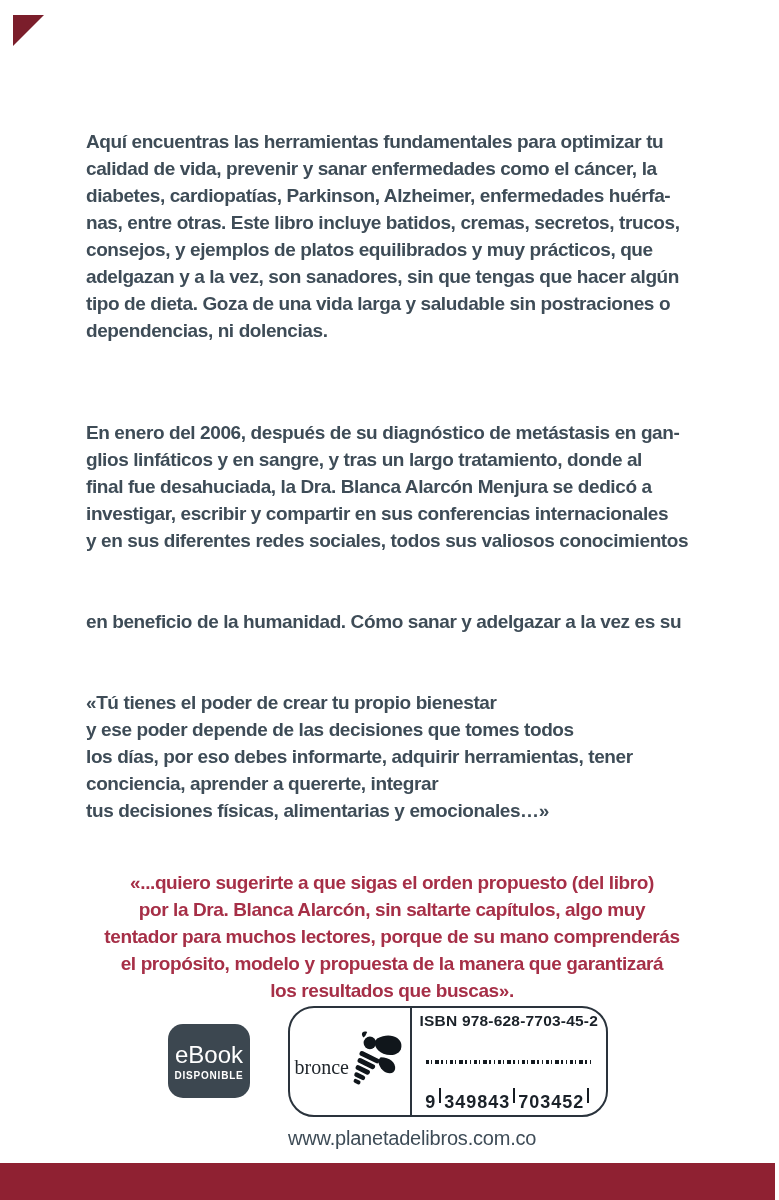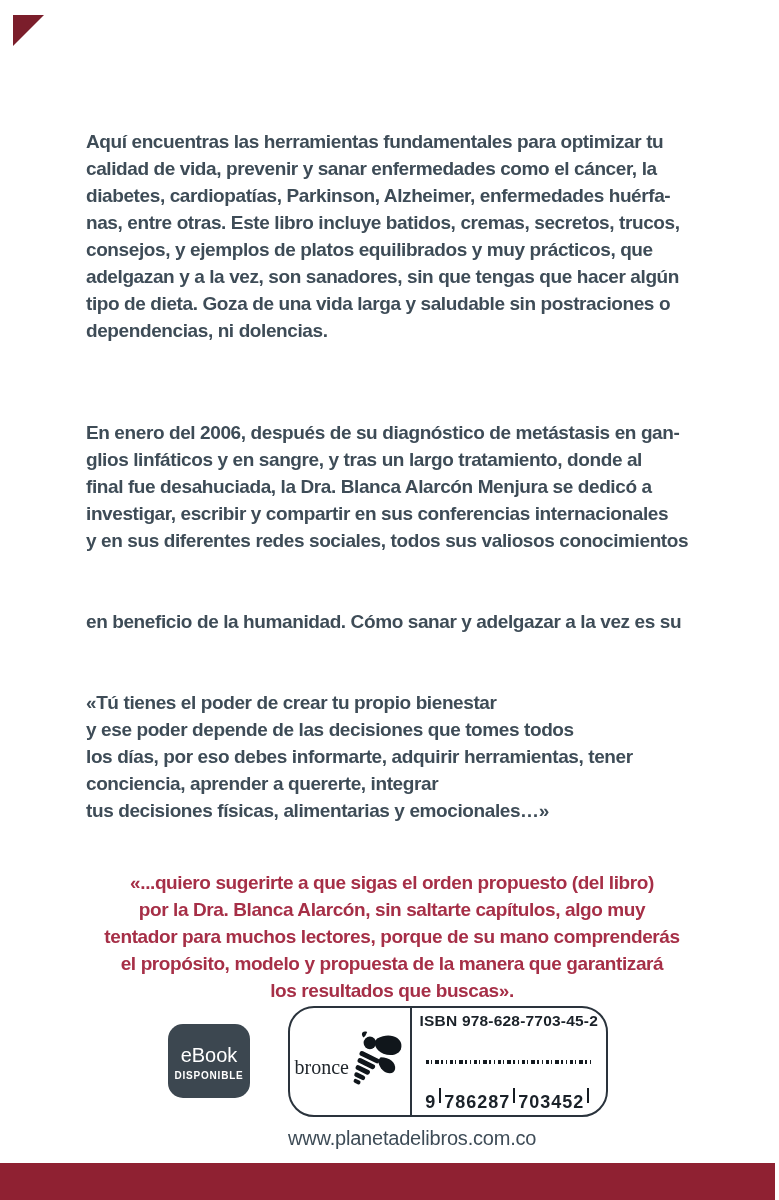--- a/index.html
+++ b/index.html
@@ -23,21 +23,21 @@
   .bio{margin-top:21px;}
   .book-title{}
   .quote-dark{text-align:left;white-space:pre;}
   .quote-red{margin-top:45px;text-align:center;white-space:pre;color:#a62f47;}
   .attribution{margin-top:11px;text-align:right;padding-right:8px;color:#a62f47;}
   .ebook-badge{
     position:absolute;left:168px;top:1024px;width:82px;height:74px;
     background:#3c4750;border-radius:15px;color:#ffffff;
     display:flex;flex-direction:column;align-items:center;justify-content:center;
   }
-  .ebook-title{font-size:20px;font-weight:normal;line-height:26px;}
+  .ebook-title{font-size:24px;font-weight:normal;line-height:26px;}
   .ebook-sub{font-size:10px;letter-spacing:0.8px;margin-top:2px;font-weight:bold;}
   .imprint-box{
     position:absolute;left:288px;top:1006px;width:320px;height:111px;
     border:2.5px solid #2a333c;border-radius:26px;box-sizing:border-box;
     display:flex;background:#fff;
   }
   .imprint-cell{
     width:133px;border-right:2.5px solid #2a333c;box-sizing:border-box;
     display:flex;align-items:center;justify-content:center;gap:2px;
   }
@@ -137,21 +137,21 @@
           </g>
         </g>
       </svg>
     </div>
     <div class="barcode-cell">
       <div class="isbn-label">ISBN 978-628-7703-45-2</div>
       <div class="bars"></div>
       <div class="digits-row">
         <span>9</span>
         <span class="guard"></span>
-        <span>786287</span>
+        <span>349843</span>
         <span class="guard"></span>
         <span>703452</span>
         <span class="guard"></span>
       </div>
     </div>
   </div>
 
   <div class="website">www.planetadelibros.com.co</div>
 
   <div class="bottom-bar"></div>

